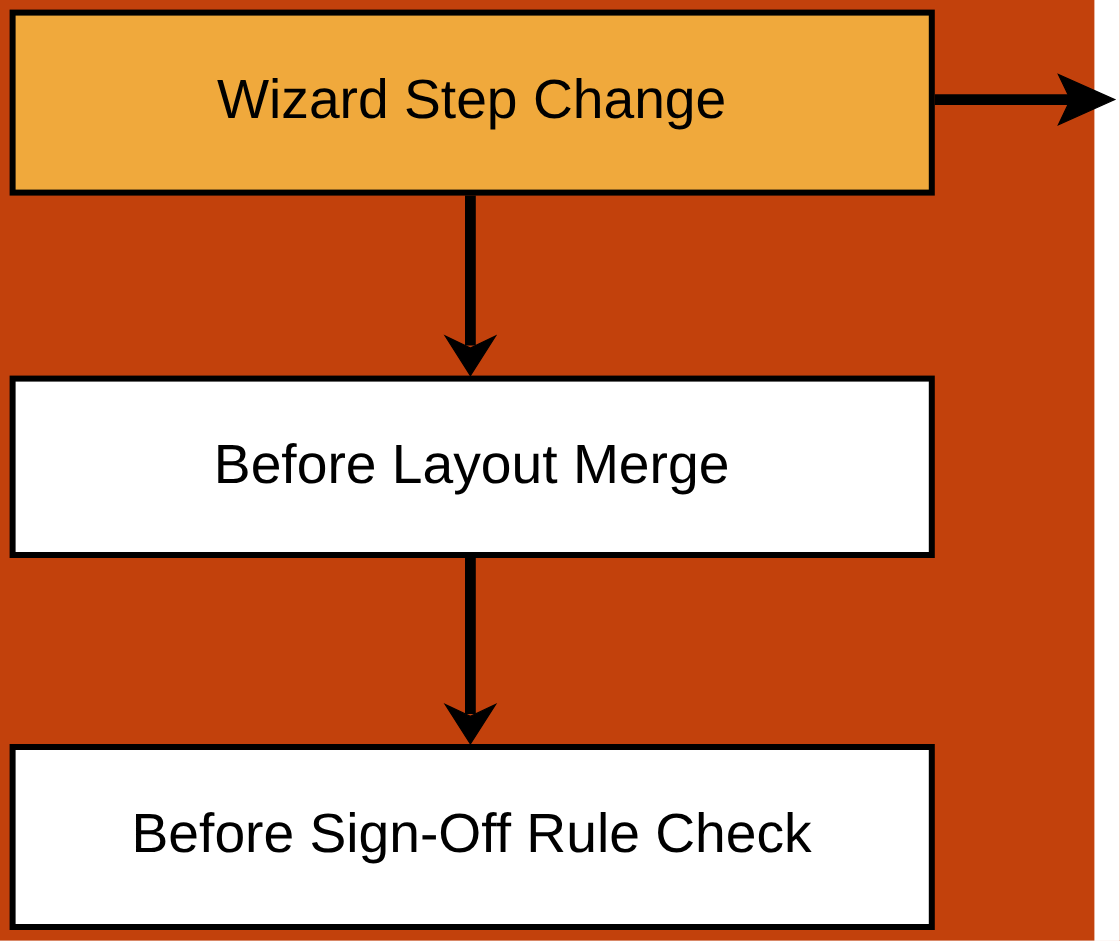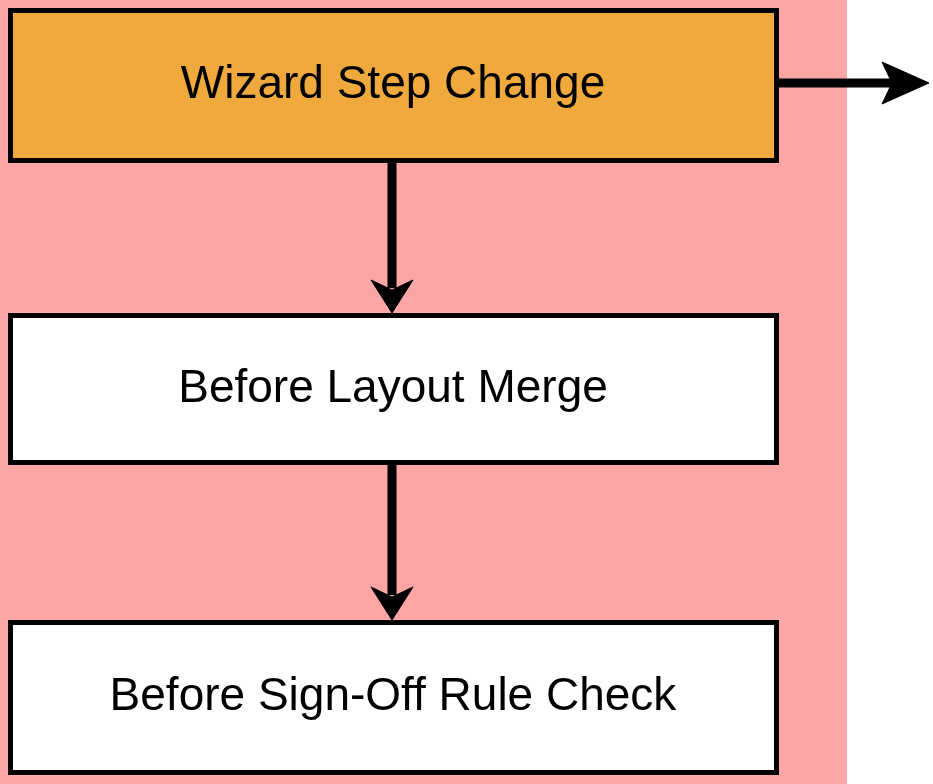--- a/index.html
+++ b/index.html
@@ -9,23 +9,23 @@
     background: #ffffff;
   }
   body {
     width: 933px;
     height: 784px;
     font-family: "Liberation Sans", sans-serif;
     overflow: hidden;
   }
   #diagram-root {
     position: relative;
-    width: 847px;
+    width: 912px;
     height: 784px;
-    background: #fca5a5;
+    background: #c2410c;
   }
   #diagram-svg {
     position: absolute;
     top: 0;
     left: 0;
     width: 933px;
     height: 784px;
     display: block;
   }
   .node-label {

